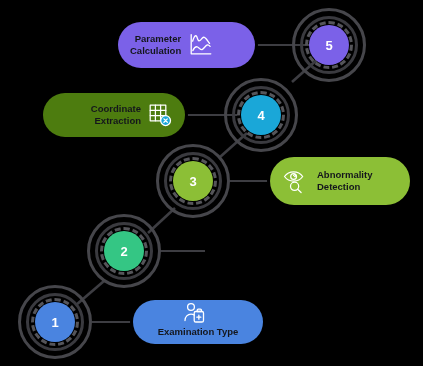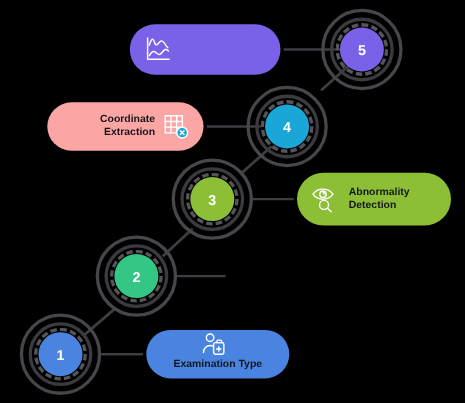--- a/index.html
+++ b/index.html
@@ -127,41 +127,43 @@
   </div>
 
   <div class="node" style="left:261px;top:115px;">
     <div class="ring-outer"></div>
     <div class="ring-mid"></div>
     <div class="ring-dash"></div>
     <div class="circle" style="background:#1AA7D8;">
       <span>4</span>
     </div>
   </div>
-  <div class="pill icon-right" style="left:43px;top:93px;width:142px;height:44px;background:#fca5a5;">
+  <div class="pill icon-right" style="left:43px;top:93px;width:142px;height:44px;background:#4d7c0f;">
     <span class="label">Coordinate Extraction</span>
     <span class="picon">
       <svg width="26" height="26" viewBox="0 0 26 26" fill="none" stroke="#ffffff" stroke-width="1.25" stroke-linecap="round" stroke-linejoin="round">
         <rect x="3.2" y="3.2" width="15.6" height="15.6"></rect>
         <path d="M8.4 3.2v15.6M13.6 3.2v15.6M3.2 8.4h15.6M3.2 13.6h15.6"></path>
         <circle cx="18.6" cy="18.6" r="4.9" fill="#1AA7D8"></circle>
         <path d="M16.9 16.9l3.4 3.4M20.3 16.9l-3.4 3.4"></path>
       </svg>
     </span>
   </div>
 
   <div class="node" style="left:329px;top:45px;">
     <div class="ring-outer"></div>
     <div class="ring-mid"></div>
     <div class="ring-dash"></div>
     <div class="circle" style="background:#7B61E8;">
       <span>5</span>
     </div>
   </div>
   <div class="pill icon-right" style="left:118px;top:22px;width:137px;height:46px;background:#7B61E8;">
+    <span class="label">Parameter
+Calculation</span>
     <span class="picon">
       <svg width="28" height="28" viewBox="0 0 28 28" fill="none" stroke="#ffffff" stroke-width="1.3" stroke-linecap="round" stroke-linejoin="round">
         <path d="M4.2 3.6v19.2h19.6"></path>
         <path d="M5.6 10.2c1.3-4.3 2.6-5.9 3.6-5.3 1 .6 1.1 3.4 2.3 4.6 1.2 1.2 2.6-1.4 3.9-2.6 1.3-1.2 2.6-.6 3.9 1.1 1.3 1.7 2.4 3.6 3.3 4.4"></path>
         <path d="M5.8 19.6c1.6-3.2 3.2-4.4 4.8-3.6 1.6.8 3.2 3.2 4.8 2.4 1.6-.8 3.2-4 4.8-4.4 1.1-.3 2.1.4 2.9 1.4"></path>
       </svg>
     </span>
   </div>
 
 </div>

